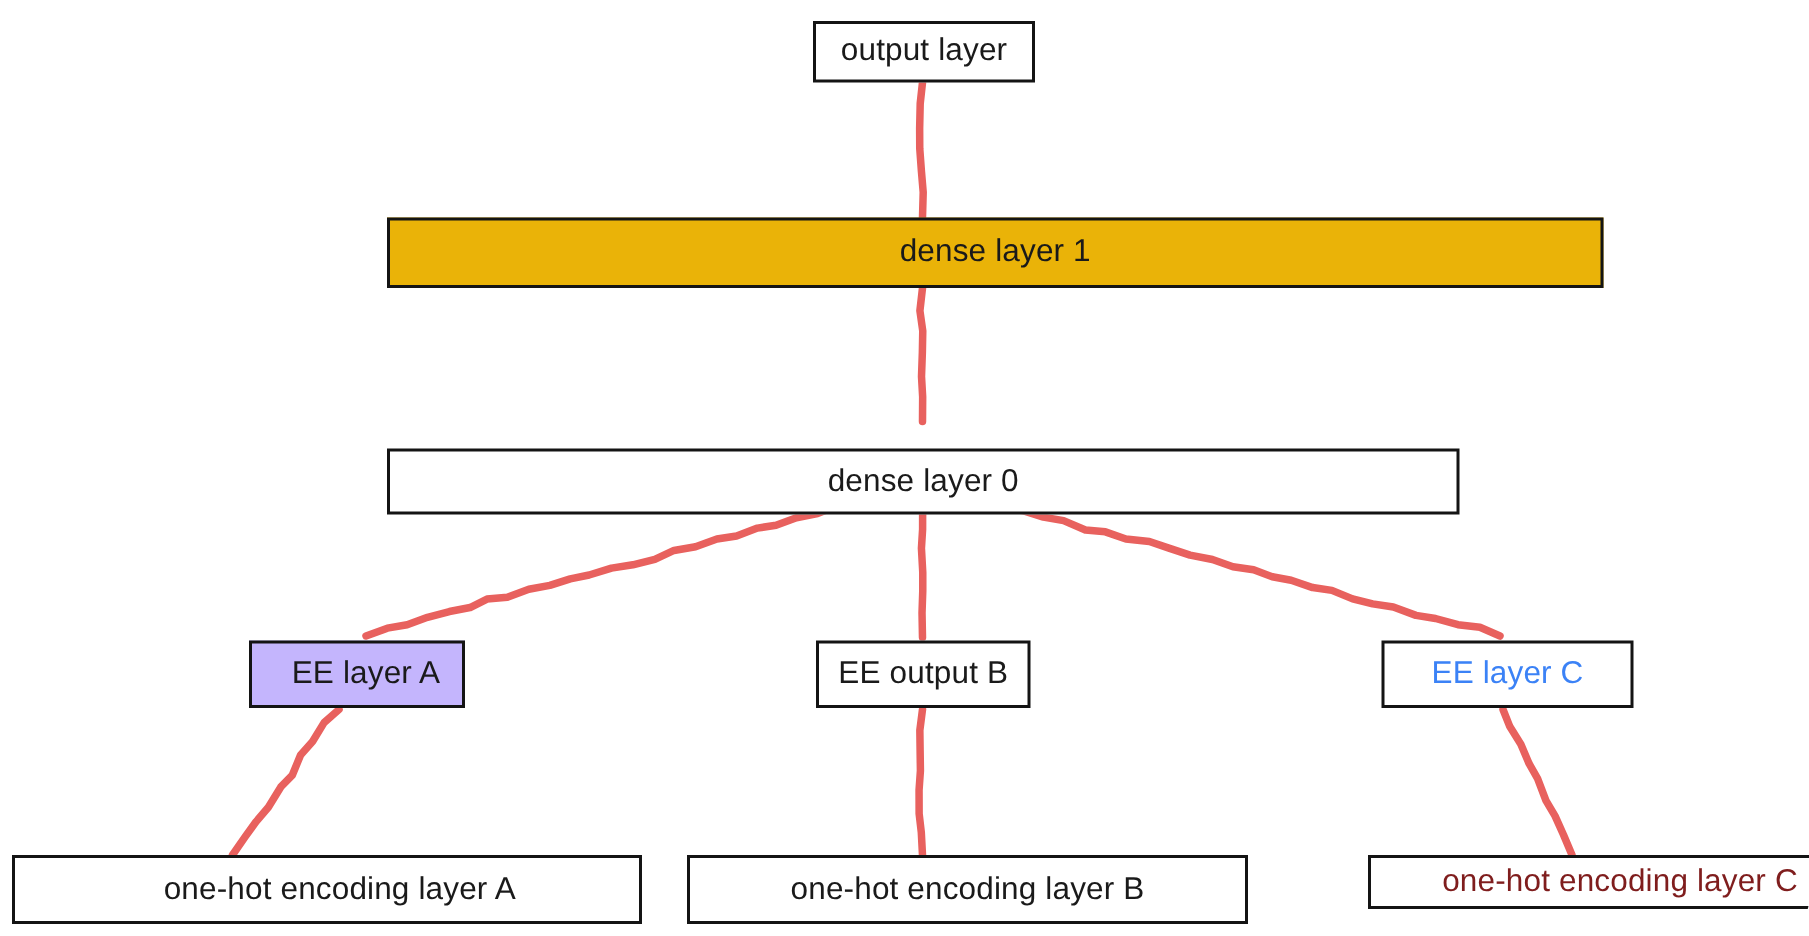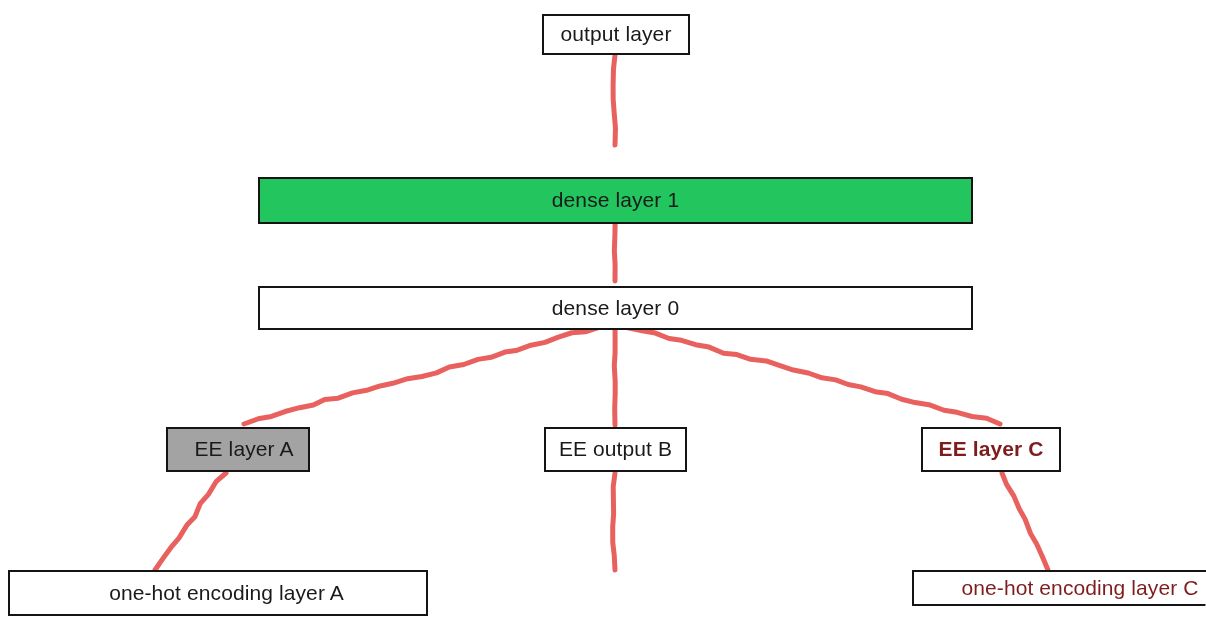--- a/index.html
+++ b/index.html
@@ -58,42 +58,45 @@
       <path d="M1000.00,424.00 L986.60,418.20 L971.99,416.49 L956.99,412.34 L943.99,410.25 L928.89,404.68 L915.13,402.56 L901.74,399.24 L887.93,393.59 L875.10,391.72 L860.78,386.86 L848.18,384.52 L835.73,379.87 L821.97,377.84 L808.29,372.99 L793.37,370.05 L779.27,365.44 L766.24,360.97 L750.61,359.30 L736.92,354.56 L723.62,353.30 L709.03,347.08 L695.59,344.72 L681.45,340.30 L669.09,338.46 L655.39,333.08 L642.22,330.83 L628.06,327.81 L615.00,324.00" stroke="#e8615e" stroke-width="5" stroke-linecap="round" stroke-linejoin="round" fill="none"></path>
       <path d="M155.00,570.00 L163.38,557.91 L170.78,547.71 L178.91,538.16 L187.21,524.64 L194.91,516.68 L200.39,503.31 L208.39,494.34 L216.06,481.73 L226.00,473.00" stroke="#e8615e" stroke-width="5" stroke-linecap="round" stroke-linejoin="round" fill="none"></path>
       <path d="M615.00,570.00 L614.20,554.95 L612.75,542.38 L612.71,526.75 L613.61,513.81 L613.40,499.56 L613.23,486.79 L615.00,473.00" stroke="#e8615e" stroke-width="5" stroke-linecap="round" stroke-linejoin="round" fill="none"></path>
       <path d="M1048.00,570.00 L1042.31,556.51 L1036.67,543.93 L1030.65,533.74 L1025.07,519.11 L1019.33,508.96 L1013.90,496.12 L1006.54,484.35 L1002.00,473.00" stroke="#e8615e" stroke-width="5" stroke-linecap="round" stroke-linejoin="round" fill="none"></path>
     </svg>
 
   <div class="node" id="node-output-layer" style="left: 542px; top: 14px; width: 148px; height: 41px; border-color: rgb(20, 20, 20); background: rgb(255, 255, 255); color: rgb(26, 26, 26);">
     <span class="node-label">output layer</span>
   </div>
 
-  <div class="node" id="node-dense-layer-1" style="left: 258px; top: 145px; width: 715px; height: 47px; border-color: rgb(20, 20, 20); background: #22c55e; color: rgb(26, 26, 26); margin-top: 32px;">
+  <div class="node" id="node-dense-layer-1" style="left: 258px; top: 145px; width: 811px; height: 47px; border-color: rgb(20, 20, 20); background: #eab308; color: rgb(26, 26, 26);">
     <span class="node-label">dense layer 1</span>
   </div>
 
-  <div class="node" id="node-dense-layer-0" style="left: 258px; top: 286px; width: 715px; height: 44px; border-color: rgb(20, 20, 20); background: rgb(255, 255, 255); color: rgb(26, 26, 26);">
+  <div class="node" id="node-dense-layer-0" style="left: 258px; top: 299px; width: 715px; height: 44px; border-color: rgb(20, 20, 20); background: rgb(255, 255, 255); color: rgb(26, 26, 26);">
     <span class="node-label">dense layer 0</span>
   </div>
 
-  <div class="node" id="node-ee-layer-a" style="left: 166px; top: 427px; width: 144px; height: 45px; border-color: rgb(20, 20, 20); background: #a3a3a3; color: rgb(26, 26, 26); padding-left: 12px;">
+  <div class="node" id="node-ee-layer-a" style="left: 166px; top: 427px; width: 144px; height: 45px; border-color: rgb(20, 20, 20); background: #c4b5fd; color: rgb(26, 26, 26); padding-left: 12px;">
     <span class="node-label">EE layer A</span>
   </div>
 
   <div class="node" id="node-ee-layer-b" style="left: 544px; top: 427px; width: 143px; height: 45px; border-color: rgb(20, 20, 20); background: rgb(255, 255, 255); color: rgb(26, 26, 26);">
     <span class="node-label">EE output B</span>
   </div>
 
-  <div class="node" id="node-ee-layer-c" style="left: 921px; top: 427px; width: 140px; height: 45px; border-color: rgb(20, 20, 20); background: rgb(255, 255, 255); color: #7f1d1d; font-weight: bold;">
+  <div class="node" id="node-ee-layer-c" style="left: 921px; top: 427px; width: 168px; height: 45px; border-color: rgb(20, 20, 20); background: rgb(255, 255, 255); color: #3b82f6;">
     <span class="node-label">EE layer C</span>
   </div>
 
   <div class="node" id="node-one-hot-encoding-layer-a" style="left: 8px; top: 570px; width: 420px; height: 46px; border-color: rgb(20, 20, 20); background: rgb(255, 255, 255); color: rgb(26, 26, 26); padding-left: 17px;">
     <span class="node-label">one-hot encoding layer A</span>
   </div>
 
+  <div class="node" id="node-one-hot-encoding-layer-b" style="left: 458px; top: 570px; width: 374px; height: 46px; border-color: rgb(20, 20, 20); background: rgb(255, 255, 255); color: rgb(26, 26, 26);">
+    <span class="node-label">one-hot encoding layer B</span>
+  </div>
 
   <div class="node" id="node-one-hot-encoding-layer-c" style="left: 912px; top: 570px; width: 336px; height: 36px; border-color: rgb(20, 20, 20); background: rgb(255, 255, 255); color: #7f1d1d;">
     <span class="node-label">one-hot encoding layer C</span>
   </div>
 
 </div>
 
 </body></html>

